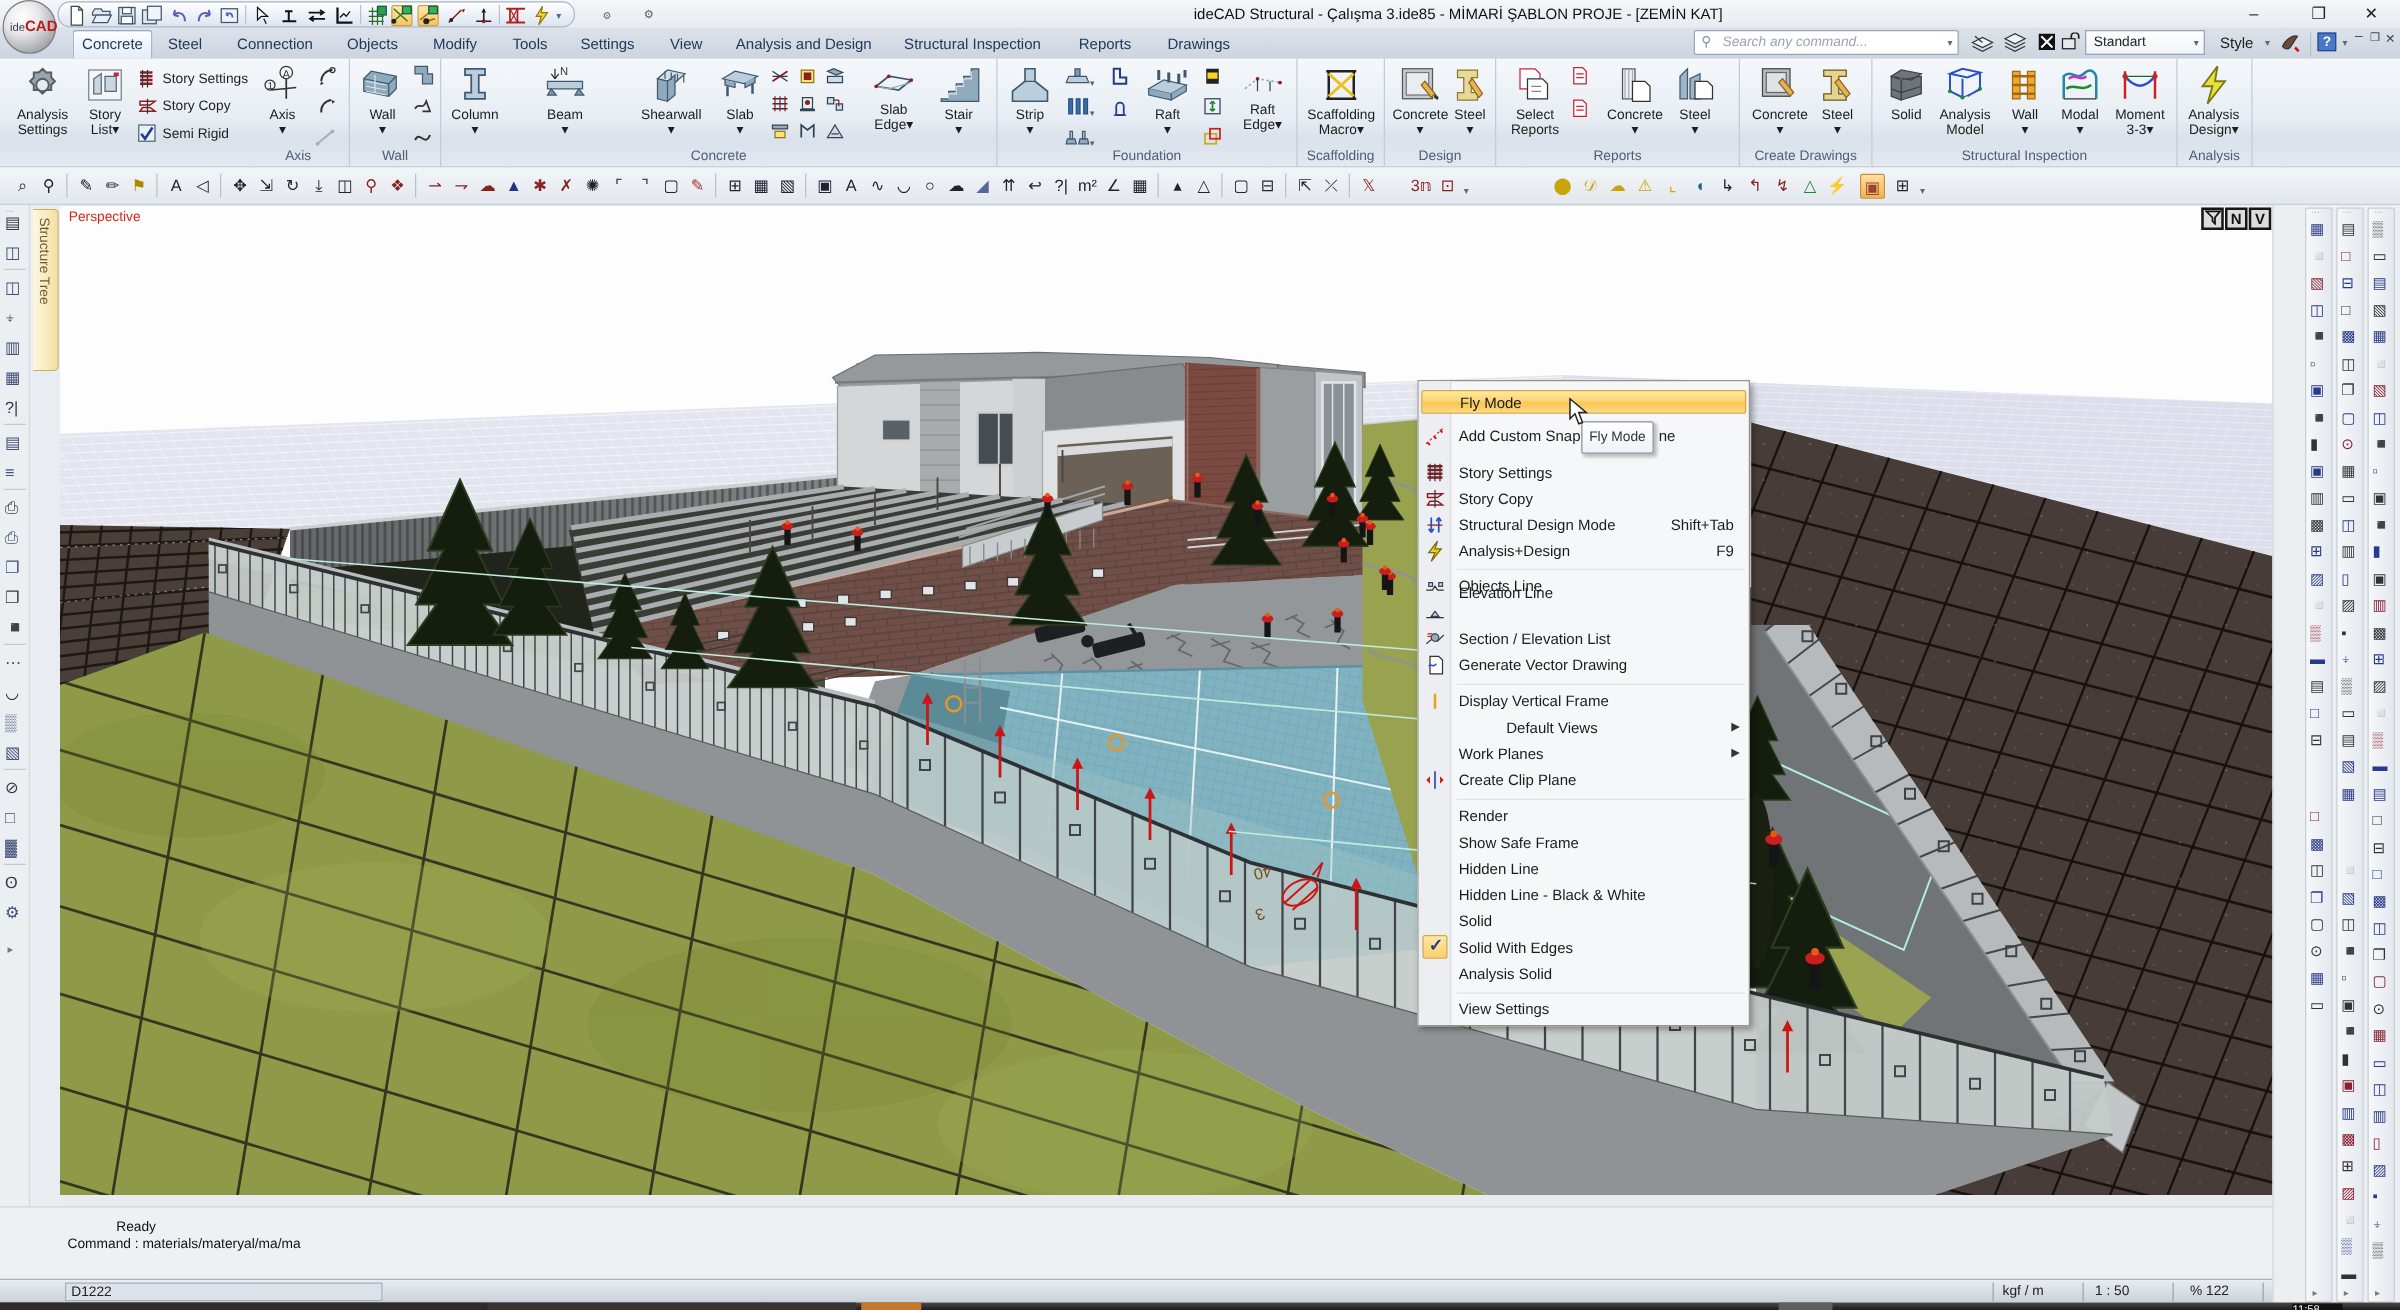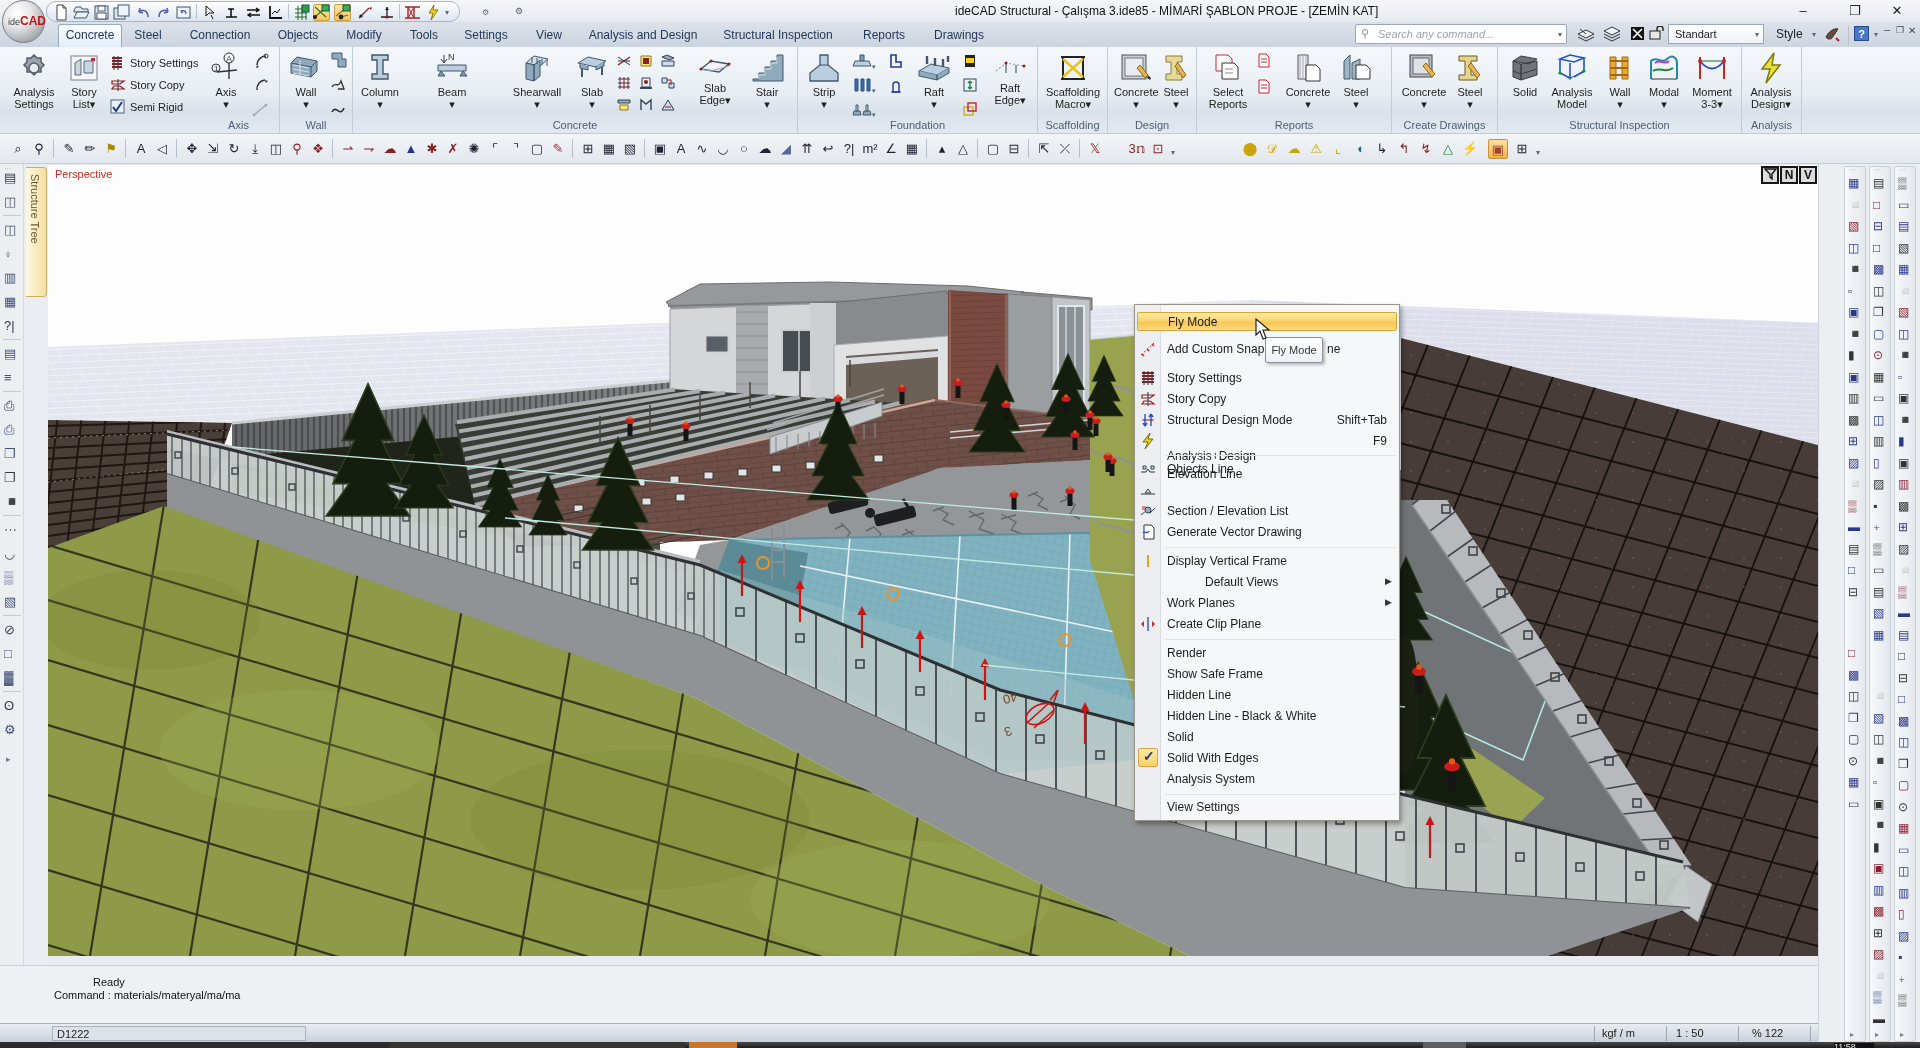--- a/index.html
+++ b/index.html
@@ -1477,21 +1477,21 @@
 <div class="micon" style="top:85px;"><svg width="18" height="18" viewBox="0 0 18 18">
         <path d="M3 5h12l-4 3H3zM3 14h12l-4-3H5z" fill="none" stroke="#8a2020" stroke-width="1.2"></path>
         <path d="M9 2v14" stroke="#334"></path>
       </svg></div>
 <div class="mi" style="top:108px;">Structural Design Mode</div>
 <div class="msc" style="top:108px;">Shift+Tab</div>
 <div class="micon" style="top:106px;"><svg width="18" height="18" viewBox="0 0 18 18">
         <path d="M6 3v12m0 0-2-3m2 3 2-3M12 15V3m0 0-2 3m2-3 2 3" stroke="#2a52c8" stroke-width="1.4" fill="none"></path>
         <path d="M3 9h12" stroke="#8a2020"></path>
       </svg></div>
-<div class="mi" style="top:144px;">Analysis+Design</div>
+<div class="mi" style="top:129px;">Analysis+Design</div>
 <div class="msc" style="top:129px;">F9</div>
 <div class="micon" style="top:127px;"><svg width="18" height="18" viewBox="0 0 18 18">
         <path d="M11 1L4 10h5l-3 7 8-10H9z" fill="#e8d21a" stroke="#7a6a10"></path>
       </svg></div>
 <div class="mi" style="top:157px;">Objects Line</div>
 <div class="micon" style="top:155px;"><svg width="18" height="18" viewBox="0 0 18 18">
         <path d="M2 12h5l2-3 2 3h5" fill="none" stroke="#333"></path>
         <path d="M4 9l3-3M12 9l3-3" stroke="#8aa"></path>
         <path d="M4 6h3v3H4zM12 6h3v3h-3z" fill="#cde" stroke="#345"></path>
       </svg></div>
@@ -1525,21 +1525,21 @@
         <path d="M5 6L2 9l3 3zM13 6l3 3-3 3z" fill="#c22"></path>
       </svg></div>
 <div class="mi" style="top:341px;">Render</div>
 <div class="mi" style="top:362px;">Show Safe Frame</div>
 <div class="mi" style="top:383px;">Hidden Line</div>
 <div class="mi" style="top:404px;">Hidden Line - Black &amp; White</div>
 <div class="mi" style="top:425px;">Solid</div>
 <div class="mi" style="top:446px;">Solid With Edges</div>
 <div class="abs" style="left:3px;top:443px;width:20px;height:19px;background:linear-gradient(#fde8a8,#fbd066);border:1px solid #d8a63e;border-radius:2px;"></div>
     <div class="abs" style="left:8px;top:443px;color:#223a8c;font-size:14px;font-weight:bold;">✓</div>
-<div class="mi" style="top:467px;">Analysis System</div>
+<div class="mi" style="top:467px;">Analysis Solid</div>
 <div class="mi" style="top:495px;">View Settings</div>
 <div class="abs" style="left:192px;top:37px;font-size:12px;color:#1c1c1c;">ne</div>
 <div class="msep" style="top:150px;"></div>
 <div class="msep" style="top:242px;"></div>
 <div class="msep" style="top:334px;"></div>
 <div class="msep" style="top:489px;"></div>
 </div>
 <svg class="abs" style="left:1252px;top:318px;z-index:70;" width="20" height="24" viewBox="0 0 20 24">
     <path d="M4 1v16l4-4 3 8 3-1-3-8h6z" fill="#fff" stroke="#222" stroke-width="1.2"></path>
   </svg>

